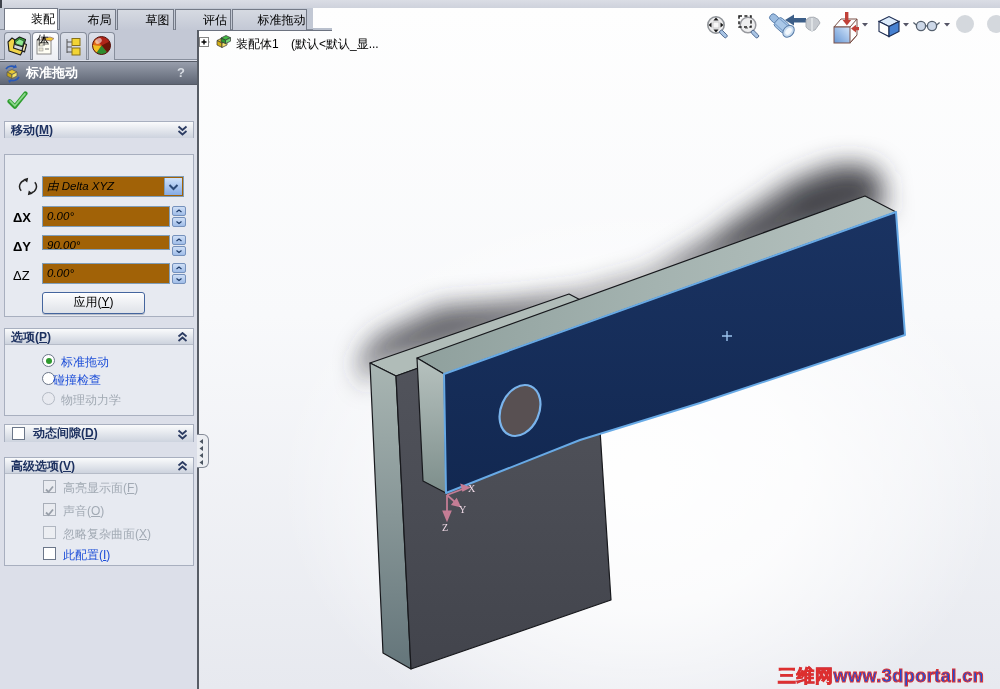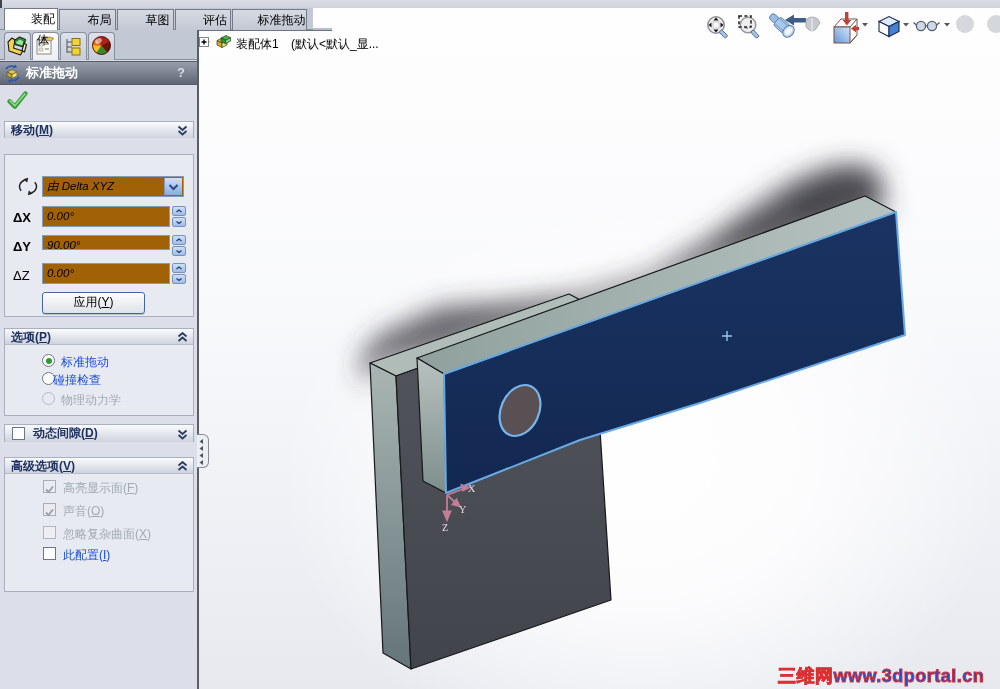--- a/index.html
+++ b/index.html
@@ -264,21 +264,21 @@
 
  <div class="sect" style="top:394px;height:18px;">
       <div class="shead sonly" style="height:17px;line-height:17px;">
    <span class="cbx" style="left:7px;top:2px;"></span>
    <span style="margin-left:22px">动态间隙(<u>D</u>)</span>
    <svg class="chev" width="11" height="11" style="top:4px">
           <path d="M1.5 1.5 L5.5 5 L9.5 1.5 M1.5 6 L5.5 9.5 L9.5 6" stroke="#2c3c62" stroke-width="1.8" fill="none"></path>
         </svg></div>
     </div>
 
- <div class="sect" style="top:427px;height:135px;">
+ <div class="sect" style="top:427px;height:109px;">
   <div class="shead">高级选项(<u>V</u>)
    <svg class="chev" width="11" height="11">
           <path d="M1.5 4.5 L5.5 1 L9.5 4.5 M1.5 9 L5.5 5.5 L9.5 9" stroke="#2c3c62" stroke-width="1.8" fill="none"></path>
         </svg></div>
   <div class="cbx" style="left:38px;top:22px;background:#e9ebf0;border-color:#a8aeb8;">
    <svg width="11" height="11">
           <path d="M2 5.5 L4.5 8 L9 2.5" stroke="#99a0aa" stroke-width="1.8" fill="none"></path>
         </svg></div>
   <div class="optlbl gray" style="left:58px;top:22px;">高亮显示面(<u>F</u>)</div>
   <div class="cbx" style="left:38px;top:45px;background:#e9ebf0;border-color:#a8aeb8;">

